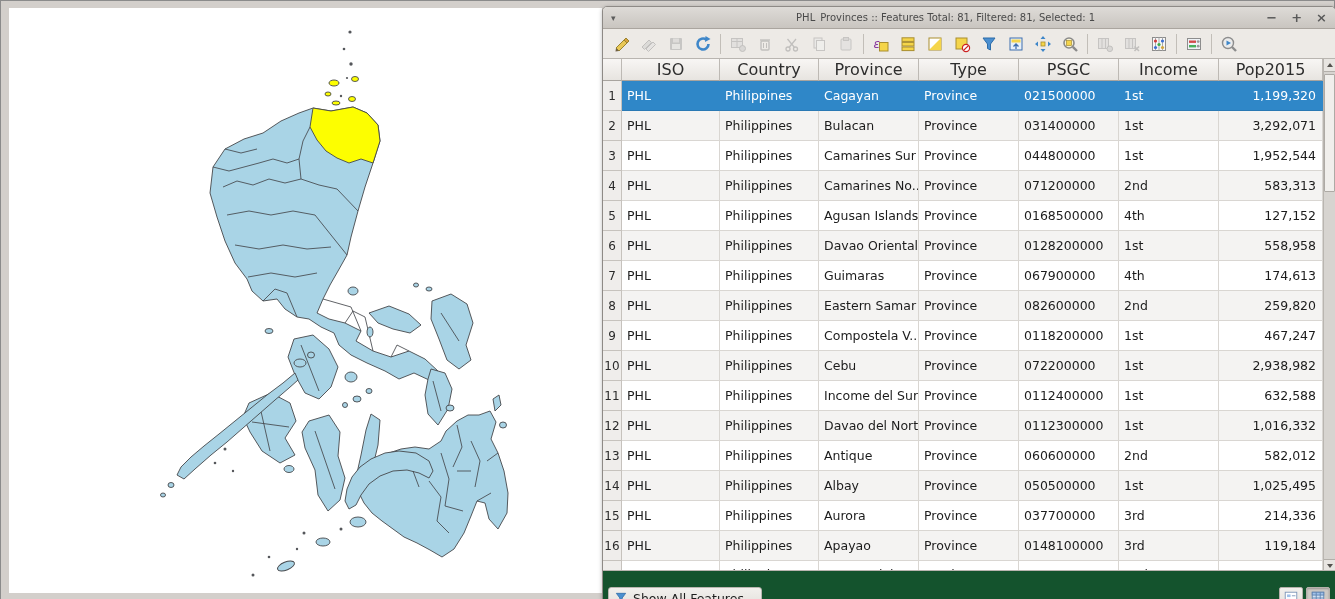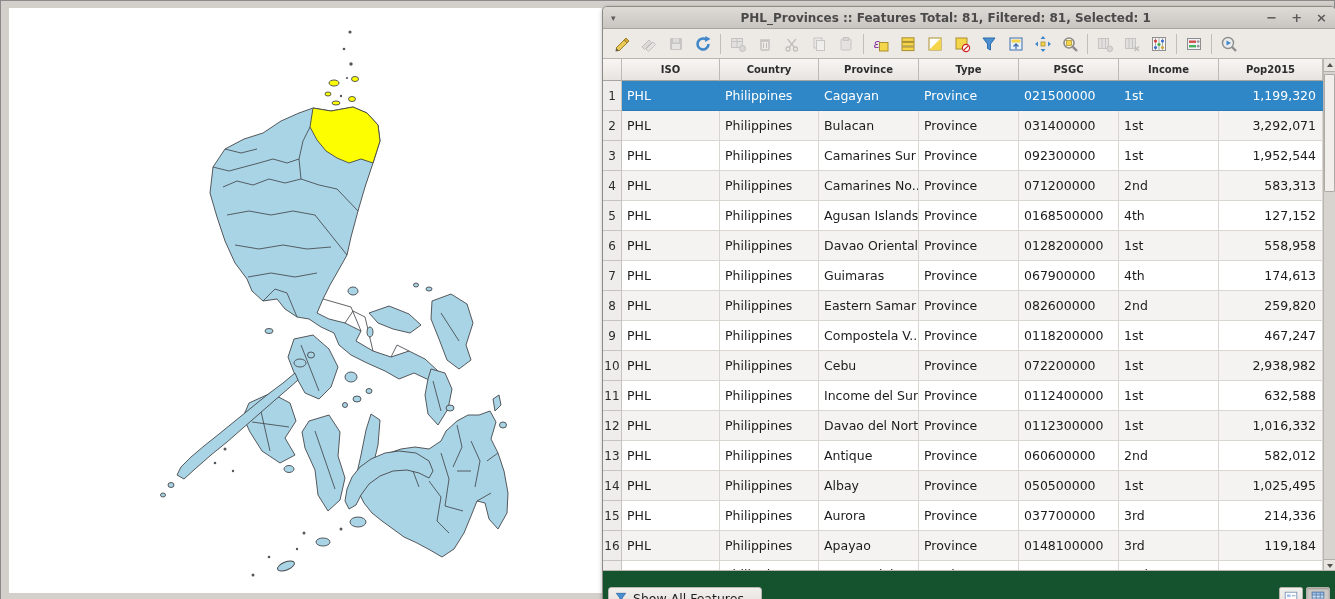--- a/index.html
+++ b/index.html
@@ -17,41 +17,41 @@
   .speck { fill:#55575b; }
 
   
   .attr-window { position:absolute; left:601px; top:5px; width:734px; height:594px;
                  border:1px solid #8e8a86; border-radius:5px 5px 0 0; background:#edeae6;
                  box-shadow:0 1px 4px rgba(0,0,0,.25); display:flex; flex-direction:column; }
   .titlebar { height:22px; flex:0 0 22px; border-radius:4px 4px 0 0;
               background:linear-gradient(#dedbd7,#c9c5c0); border-bottom:1px solid #aaa59f;
               display:flex; align-items:center; padding:0 8px; }
   .titlebar .menu-arrow { width:14px; color:#5c5c5c; font-size:9px; }
-  .title-text { flex:1; text-align:center; font-size:12px; font-weight:bold; color:#4a4a4a;
+  .title-text { flex:1; text-align:center; font-size:10px; font-weight:normal; color:#4a4a4a;
                 white-space:nowrap; overflow:hidden; }
   .win-controls { display:flex; gap:14px; color:#5a5a5a; font-size:13px; font-weight:bold; }
   .win-controls span { cursor:default; line-height:14px; }
 
   .toolbar { height:29px; flex:0 0 29px; display:flex; align-items:center; padding:2px 6px; gap:1px;
              background:#edeae6; }
   .tb-btn { width:26px; height:24px; display:flex; align-items:center; justify-content:center;
             border:1px solid transparent; border-radius:2px; }
   .tb-btn.disabled { opacity:.45; filter:grayscale(1); }
   .tb-sep { width:1px; height:20px; background:#c2beb8; margin:0 3px; }
 
   
   .table-wrap { position:relative; flex:0 0 513px; height:513px; background:#fff;
                 border-top:1px solid #b9b5b0; border-bottom:1px solid #b9b5b0; overflow:hidden; }
   .grid { position:absolute; left:0; top:0; width:720px; }
   .g-row { display:grid; grid-template-columns:19px 98px 99px 100px 100px 100px 100px 104px; }
   .h-row { height:22px; }
   .h-cell { background:linear-gradient(#f8f6f4,#e7e4e0); border-right:1px solid #bdb9b4;
-            border-bottom:1px solid #a8a49f; font-size:10px; color:#2d2d2d;
-            display:flex; align-items:center; justify-content:center;font-weight:bold; }
+            border-bottom:1px solid #a8a49f; font-size:16px; color:#2d2d2d;
+            display:flex; align-items:center; justify-content:center; }
   .d-row { height:30px; }
   .d-row.alt .cell { background:#f4f3f2; }
   .cell { font-size:12.5px; color:#1c1c1c; border-right:1px solid #d9d6d2; border-bottom:1px solid #d9d6d2;
           display:flex; align-items:center; padding:0 5px; background:#fff; overflow:hidden; white-space:nowrap; }
   .cell.num { justify-content:flex-end; padding-right:6px; }
   .rowhead { background:#efedeb; border-right:1px solid #c6c2bd; border-bottom:1px solid #c6c2bd;
              font-size:12px; color:#2b2b2b; display:flex; align-items:center; justify-content:center; }
   .d-row.selected .cell { background:#2f87c8; color:#ffffff; border-right-color:#2f87c8; border-bottom-color:#2a79b4; }
   .d-row.partial { height:11px; }
   .d-row.partial .cell, .d-row.partial .rowhead { align-items:flex-start; padding-top:6px; }
@@ -399,21 +399,21 @@
             <div class="cell">031400000</div>
             <div class="cell">1st</div>
             <div class="cell num">3,292,071</div>
           </div>
           <div class="g-row d-row">
             <div class="rowhead">3</div>
             <div class="cell">PHL</div>
             <div class="cell">Philippines</div>
             <div class="cell">Camarines Sur</div>
             <div class="cell">Province</div>
-            <div class="cell">092300000</div>
+            <div class="cell">044800000</div>
             <div class="cell">1st</div>
             <div class="cell num">1,952,544</div>
           </div>
           <div class="g-row d-row alt">
             <div class="rowhead">4</div>
             <div class="cell">PHL</div>
             <div class="cell">Philippines</div>
             <div class="cell">Camarines No...</div>
             <div class="cell">Province</div>
             <div class="cell">071200000</div>

